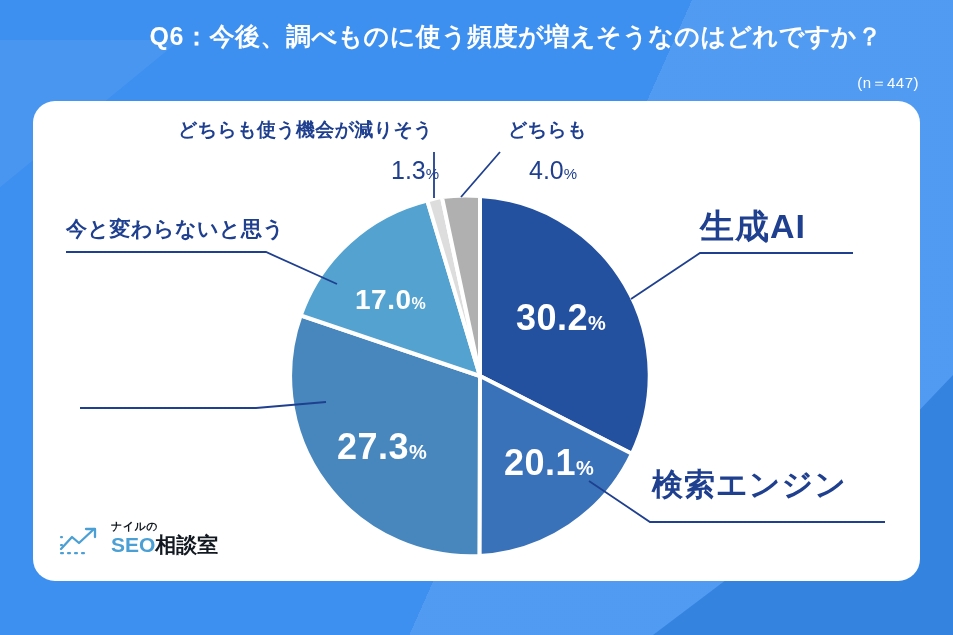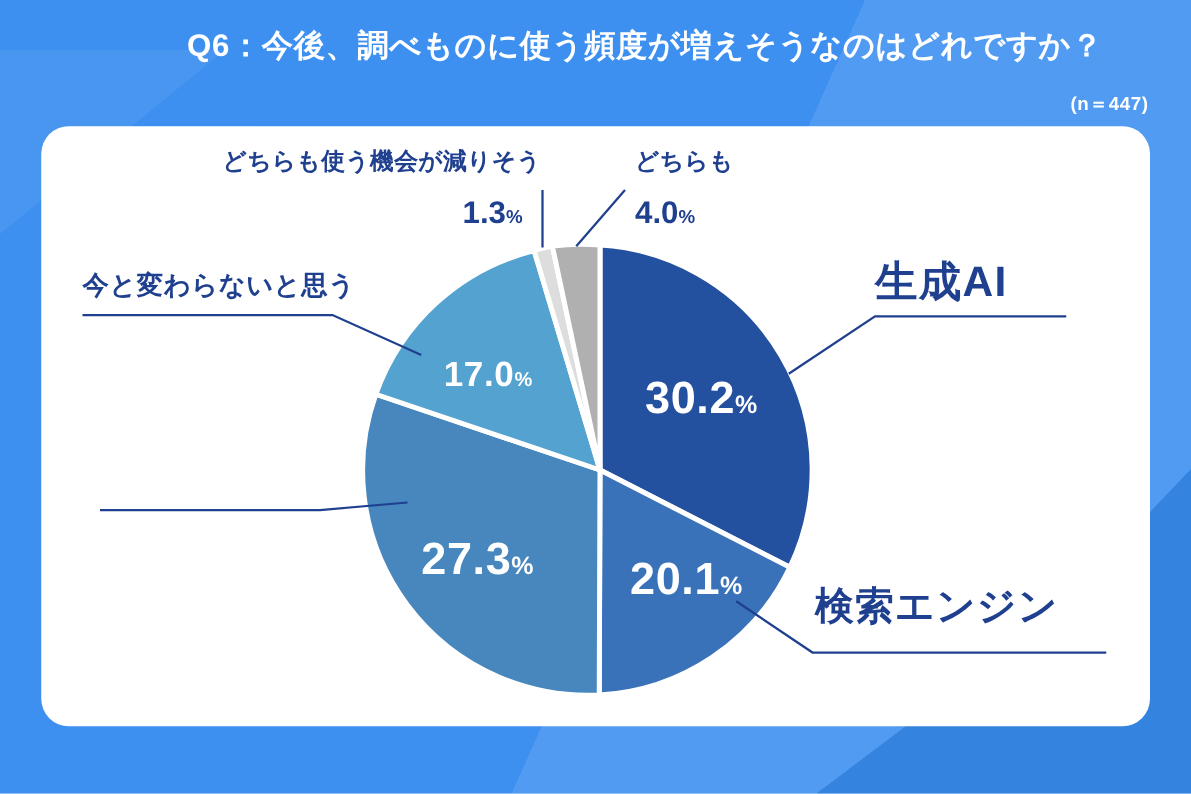--- a/index.html
+++ b/index.html
@@ -57,21 +57,21 @@
     font-weight: bold;
     letter-spacing: 0.5px;
     white-space: nowrap;
     margin-left: 48px;
   }
   #sample-size {
     position: absolute;
     right: 34px; top: 74px;
     color: #ffffff;
     font-size: 15px;
-    font-weight: bold;
+    font-weight: normal;
     letter-spacing: 0.5px;
   }
 
   
   #chart-card {
     position: absolute;
     left: 33px; top: 101px;
     width: 887px; height: 480px;
     background: #ffffff;
     border-radius: 22px;
@@ -133,22 +133,23 @@
   #label-wakaranai {
     left: 508px; top: 118px;
     font-size: 19px;
     letter-spacing: 0.3px;
   }
 
   
   .outside-pct {
     position: absolute;
     color: #1f3f8f;
-    font-weight: bold;
-    white-space: nowrap;
+    font-weight: normal;
+    white-space: nowrap;
+    margin-left: 21px;
   }
   .outside-pct .num { font-size: 25px; }
   .outside-pct .unit { font-size: 15px; }
   #pct-outside-herisou { left: 370px; top: 156px; }
   #pct-outside-wakaranai { left: 508px; top: 156px; }
 
   
   .slice-pct {
     position: absolute;
     color: #ffffff;
@@ -250,15 +251,35 @@
   <div id="pct-slice-1" class="slice-pct">
     <span class="num">20.1</span><span class="unit">%</span>
   </div>
   <div id="pct-slice-2" class="slice-pct">
     <span class="num">27.3</span><span class="unit">%</span>
   </div>
   <div id="pct-slice-3" class="slice-pct">
     <span class="num">17.0</span><span class="unit">%</span>
   </div>
 
+  <div id="brand-logo">
+    <svg id="logo-mark" width="46" height="30" viewBox="0 0 46 30">
+      <g stroke="#4a9fd4" fill="none" stroke-width="2.3" stroke-linecap="round" stroke-linejoin="round">
+        <path d="M 3 24 L 14 12 L 21 18 L 36 4"></path>
+        <path d="M 28 4 L 37 4 L 37 12"></path>
+      </g>
+      <g fill="#4a9fd4">
+        <rect x="2" y="27" width="4" height="2.2" rx="1"></rect>
+        <rect x="9" y="27" width="4" height="2.2" rx="1"></rect>
+        <rect x="16" y="27" width="4" height="2.2" rx="1"></rect>
+        <rect x="23" y="27" width="4" height="2.2" rx="1"></rect>
+        <rect x="2" y="19" width="3" height="2.2" rx="1"></rect>
+        <rect x="2" y="11" width="3" height="2.2" rx="1"></rect>
+      </g>
+    </svg>
+    <div id="logo-wordmark">
+      <div id="logo-kicker">ナイルの</div>
+      <div id="logo-main"><span id="logo-seo">SEO</span><span id="logo-soudanshitsu">相談室</span></div>
+    </div>
+  </div>
 
 
 </div>
 
 </body></html>

